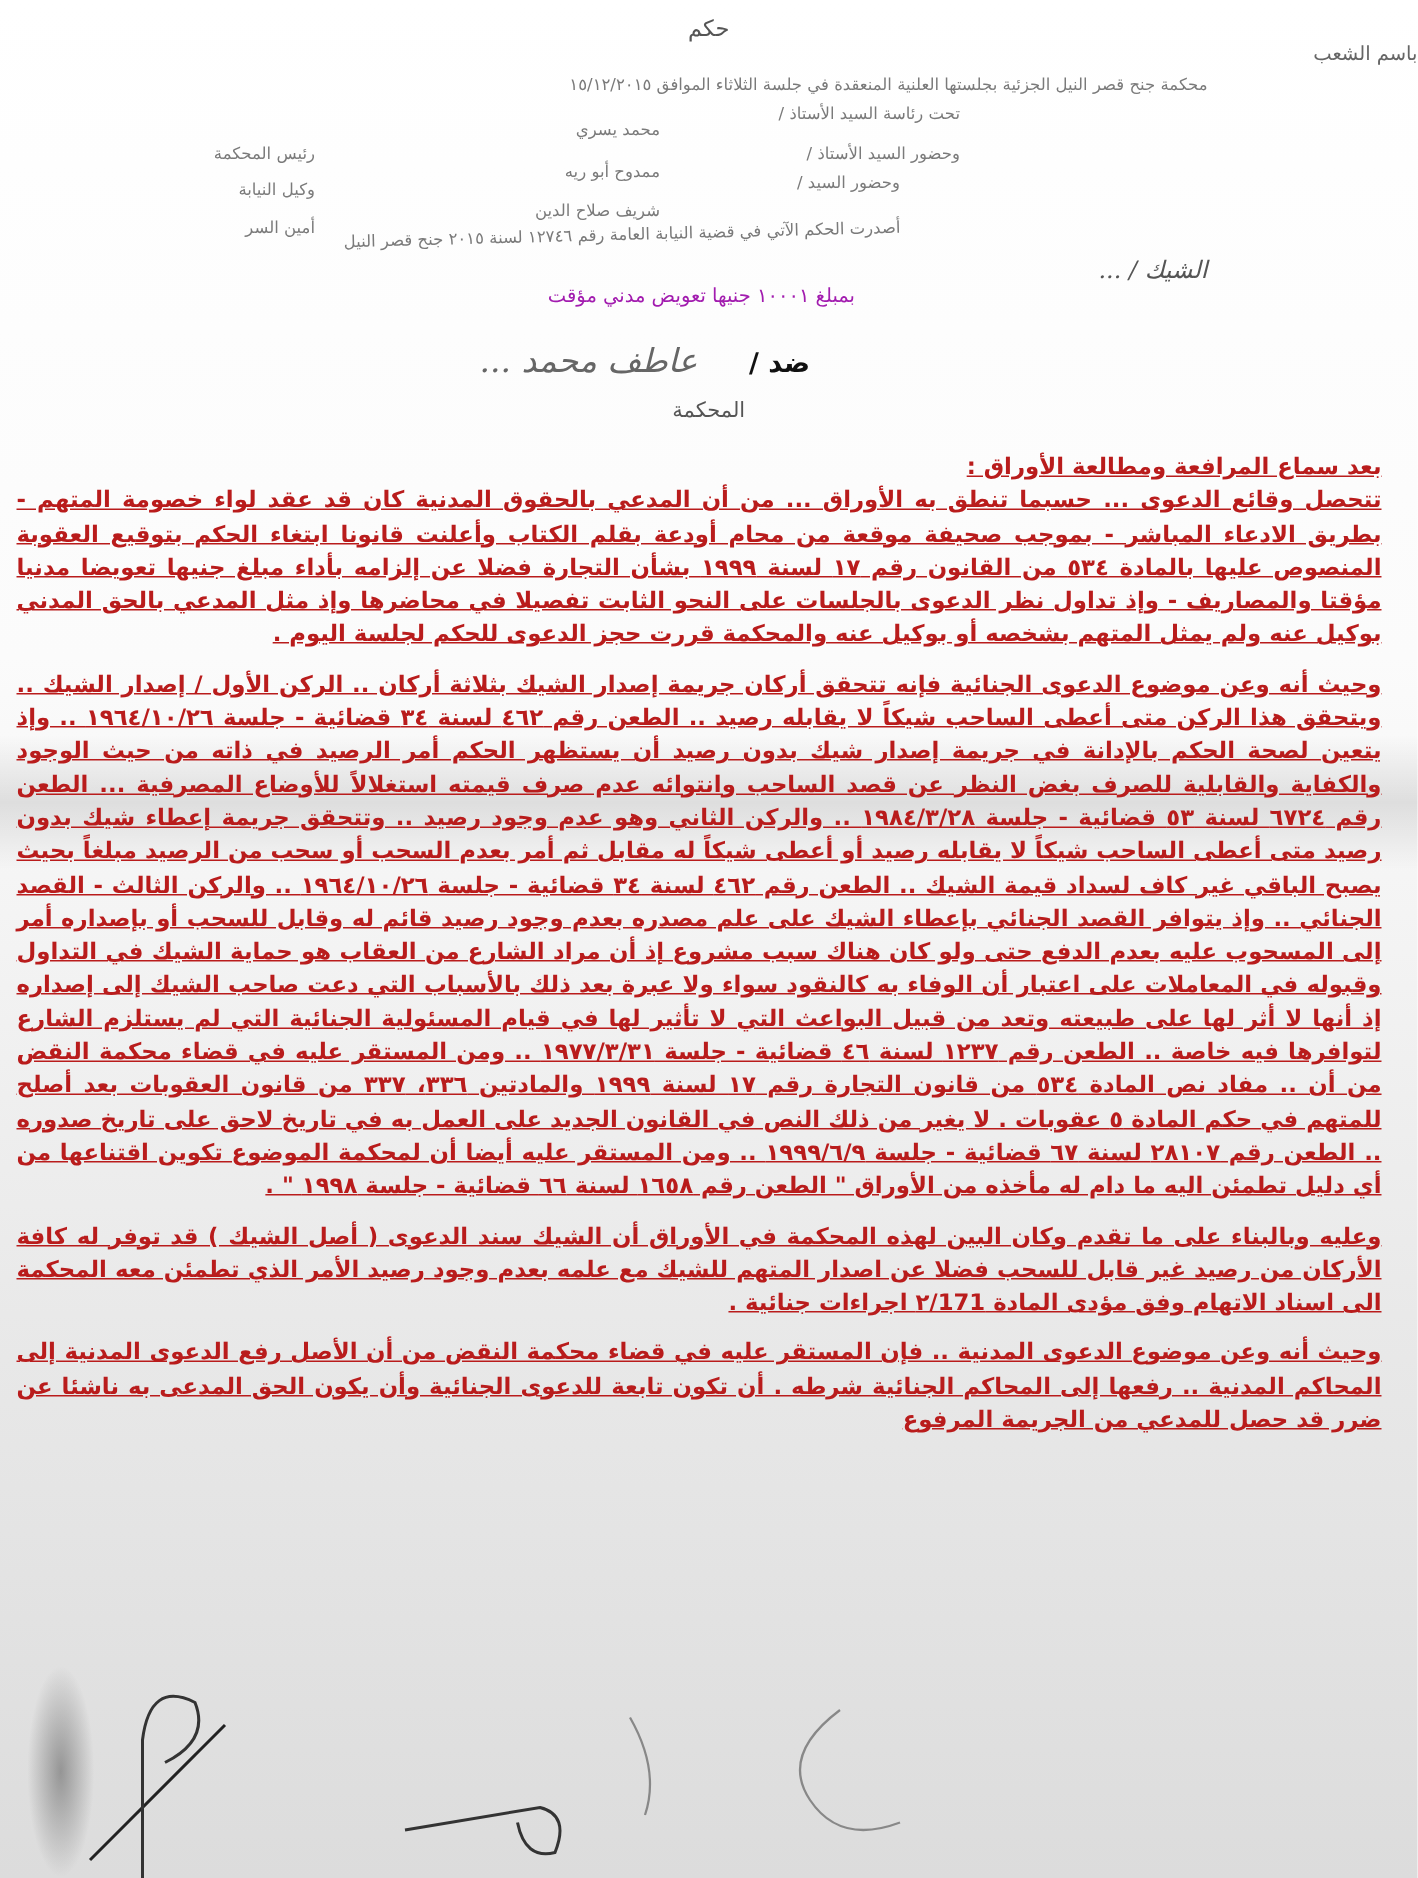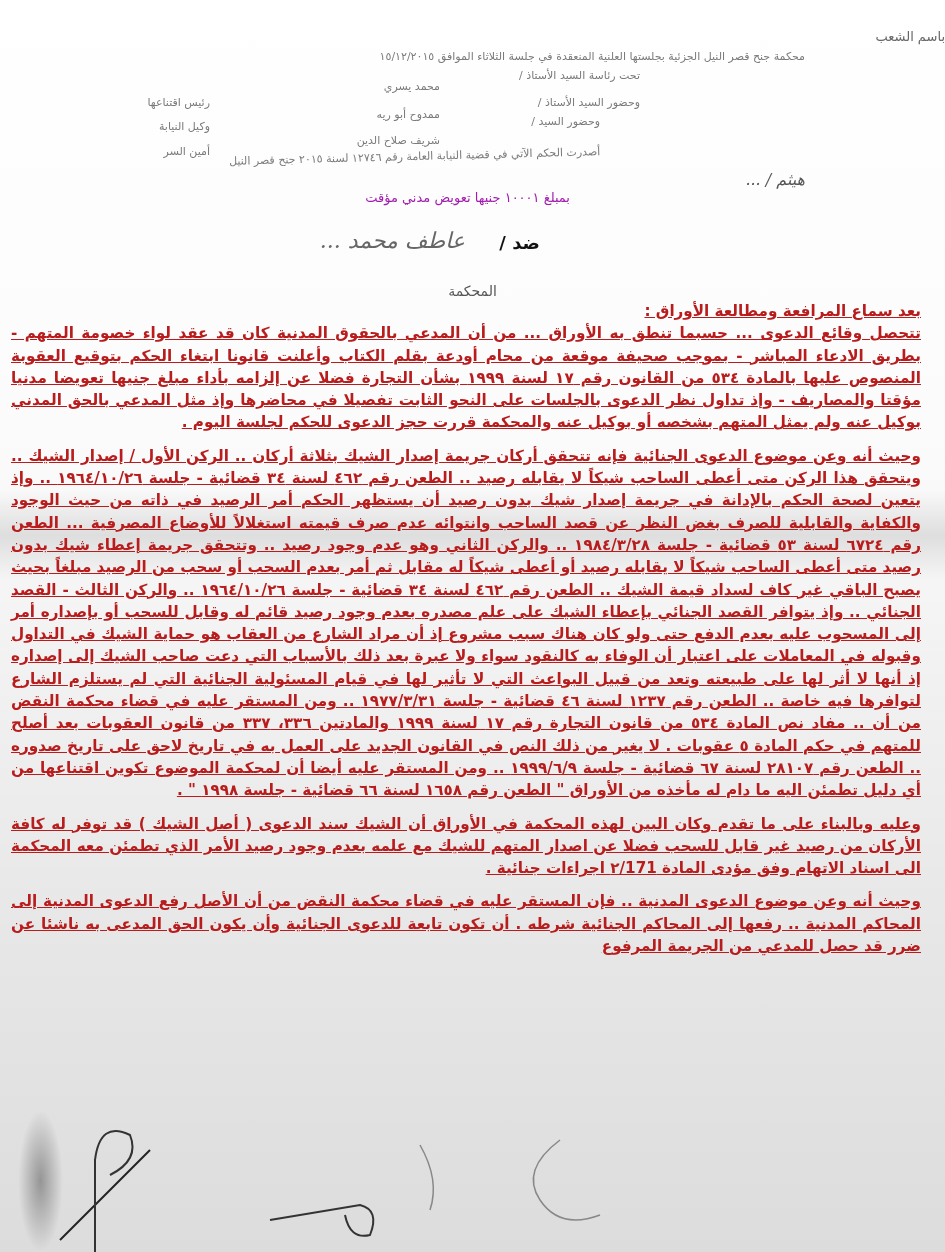--- a/index.html
+++ b/index.html
@@ -16,55 +16,56 @@
   .left-smudge { position: absolute; left: 18px; top: 1110px; width: 45px; height: 142px;
     background: radial-gradient(ellipse at center, rgba(60,60,60,0.45), rgba(60,60,60,0) 70%); }
 
   .hdr { position: absolute; color: #7a7a7a; font-size: 11px; white-space: nowrap; }
   .title { position: absolute; top: 10px; left: 0; right: 0; text-align: center; font-size: 15px; color: #555; }
   .subtitle { position: absolute; top: 29px; left: 0; right: 0; font-size: 13px; color: #666; }
 
   .hand { position: absolute; font-family: "DejaVu Serif", serif; font-style: italic; color: #555; font-size: 16px; white-space: nowrap; }
 
   .against { position: absolute; top: 232px; right: 405px; font-size: 18px; font-weight: bold; color: #111; }
-  .court-heading { position: absolute; top: 283px; left: 0; right: 0; text-align: center; font-size: 14px; color: #555; }
+  .court-heading { position: absolute; top: 266px; left: 0; right: 0; text-align: center; font-size: 14px; color: #555; }
 
   .body-text {
     position: absolute; top: 300px; right: 24px; width: 910px;
     font-size: 15.2px; line-height: 22.3px; text-align: justify;
     font-weight: bold; color: #b91c1c; text-decoration: underline;
   }
   .body-text p { margin: 0; }
   .body-text .para-gap { margin-top: 11px; }
 
   .sig { position: absolute; }
 </style>
 </head>
 <body>
 
 <div class="page">
   <div class="shade-band"></div>
   <div class="left-smudge"></div>
 
+  <div class="title">حكم</div>
   <div class="subtitle">باسم الشعب</div>
 
   <div class="hdr" style="top:50px; right:140px;">محكمة جنح قصر النيل الجزئية بجلستها العلنية المنعقدة في جلسة الثلاثاء الموافق ١٥/١٢/٢٠١٥</div>
 
   <div class="hdr" style="top:69px; right:305px;">تحت رئاسة السيد الأستاذ /</div>
   <div class="hdr" style="top:80px; right:505px;">محمد يسري</div>
   <div class="hdr" style="top:96px; right:305px;margin-left:28px;">وحضور السيد الأستاذ /</div>
-  <div class="hdr" style="top:96px; right:735px;">رئيس اقتناعها</div>
+  <div class="hdr" style="top:96px; right:735px;">رئيس المحكمة</div>
   <div class="hdr" style="top:108px; right:505px;">ممدوح أبو ريه</div>
   <div class="hdr" style="top:115px; right:345px;">وحضور السيد /</div>
   <div class="hdr" style="top:120px; right:735px;">وكيل النيابة</div>
   <div class="hdr" style="top:134px; right:505px;">شريف صلاح الدين</div>
   <div class="hdr" style="top:145px; right:735px;">أمين السر</div>
   <div class="hdr" style="top:150px; right:345px; transform: rotate(-1.5deg);">أصدرت الحكم الآتي في قضية النيابة العامة رقم ١٢٧٤٦ لسنة ٢٠١٥ جنح قصر النيل</div>
 
-  <div class="hand" style="top:170px; right:140px;">هيثم / ... </div>
+  <div class="hand" style="top:170px; right:140px;">الشيك / ... </div>
   <div class="hdr" style="top:190px; right:375px; font-size:13px; color:#a21caf;">بمبلغ ١٠٠٠١ جنيها تعويض مدني مؤقت</div>
 
   <div class="against">ضد /</div>
   <div class="hand" style="top:228px; right:480px; font-size:22px; color:#666;">عاطف محمد ...</div>
 
   <div class="court-heading">المحكمة</div>
 
   <div class="body-text">
     <p>بعد سماع المرافعة ومطالعة الأوراق :</p>
     <p>تتحصل وقائع الدعوى ... حسبما تنطق به الأوراق ... من أن المدعي بالحقوق المدنية كان قد عقد لواء خصومة المتهم - بطريق الادعاء المباشر - بموجب صحيفة موقعة من محام أودعة بقلم الكتاب وأعلنت قانونا ابتغاء الحكم بتوقيع العقوبة المنصوص عليها بالمادة ٥٣٤ من القانون رقم ١٧ لسنة ١٩٩٩ بشأن التجارة فضلا عن إلزامه بأداء مبلغ    جنيها تعويضا مدنيا مؤقتا والمصاريف - وإذ تداول نظر الدعوى بالجلسات على النحو الثابت تفصيلا في محاضرها وإذ مثل المدعي بالحق المدني بوكيل عنه ولم يمثل المتهم بشخصه أو بوكيل عنه والمحكمة قررت حجز الدعوى للحكم لجلسة اليوم .</p>

